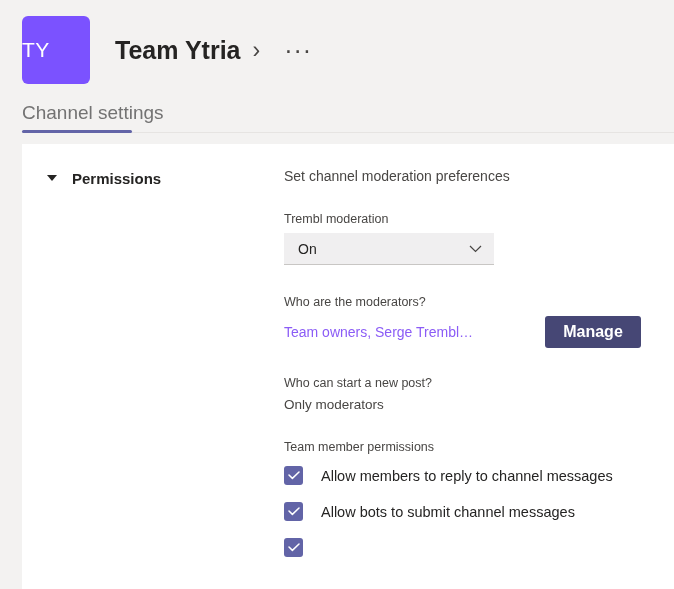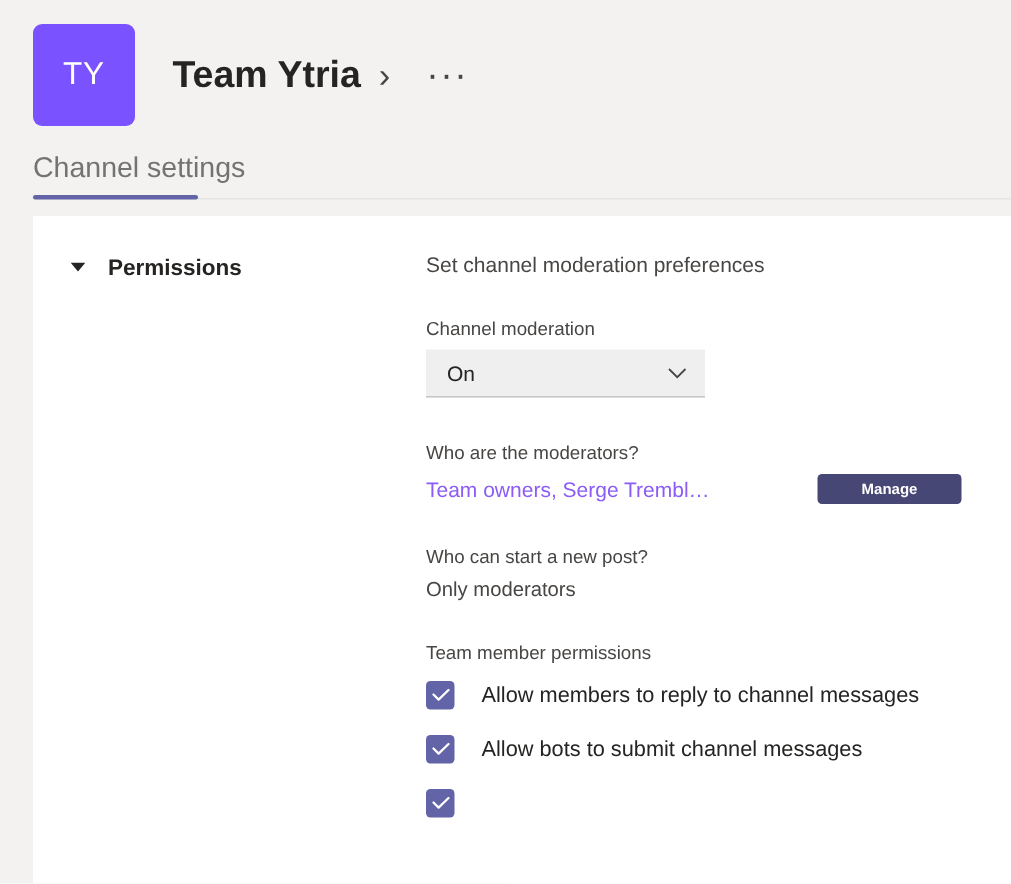--- a/index.html
+++ b/index.html
@@ -26,21 +26,20 @@
     padding-left: 22px;
   }
   .avatar {
     width: 68px;
     height: 68px;
     border-radius: 6px;
     background: #7b52ff;
     color: #ffffff;
     display: flex;
     align-items: center;
-    justify-content: center;
     font-size: 21px;
     font-weight: 400;
     letter-spacing: 0.5px;
     flex: 0 0 auto;
   }
   .breadcrumb {
     display: flex;
     align-items: center;
     margin-left: 25px;
     font-size: 25px;
@@ -147,21 +146,21 @@
     margin-bottom: 28px;
   }
 
   .field-label {
     font-size: 12.5px;
     color: #484644;
     margin-bottom: 7px;
   }
 
   .dropdown {
-    width: 186px;
+    width: 210px;
     height: 32px;
     background: #f0eff0;
     border: none;
     border-bottom: 1px solid #c8c6c4;
     display: flex;
     align-items: center;
     justify-content: space-between;
     padding: 0 12px 0 14px;
     font-size: 14px;
     color: #252423;
@@ -179,25 +178,25 @@
   .mods-link {
     font-size: 14px;
     color: #8b5cf6;
     cursor: pointer;
   }
   .manage-btn {
     background: #464775;
     color: #ffffff;
     border: none;
     border-radius: 3px;
-    font-size: 10px;
+    font-size: 16px;
     font-weight: bold;
     font-family: "Liberation Sans", sans-serif;
     padding: 0 16px;
-    height: 20px;
+    height: 32px;
     min-width: 96px;
     cursor: pointer;
     margin-right: 28px;
   }
 
   .static-value {
     font-size: 13.5px;
     color: #484644;
     margin-bottom: 28px;
   }
@@ -259,21 +258,21 @@
         <path d="M0 0 L10 0 L5 6 Z" fill="#252423"></path>
       </svg>
     </span>
     <span class="section-title">Permissions</span>
   </div>
 
   <div class="pane">
 
     <div class="pane-intro">Set channel moderation preferences</div>
 
-    <div class="field-label">Channel moderation</div>
+    <div class="field-label">Trembl moderation</div>
     <div class="dropdown">
       <span>On</span>
       <span class="chev">
         <svg width="13" height="8" viewBox="0 0 13 8" aria-hidden="true">
           <path d="M1 1 L6.5 6.5 L12 1" fill="none" stroke="#484644" stroke-width="1.2"></path>
         </svg>
       </span>
     </div>
 
     <div class="field-label">Who are the moderators?</div>

